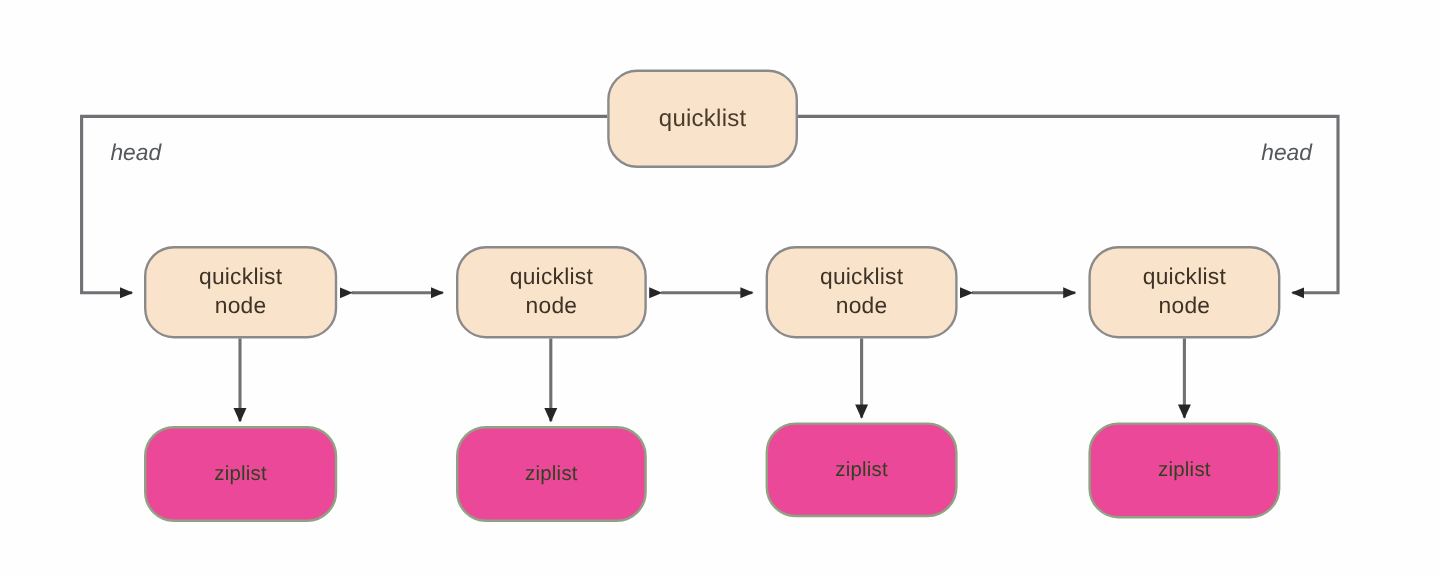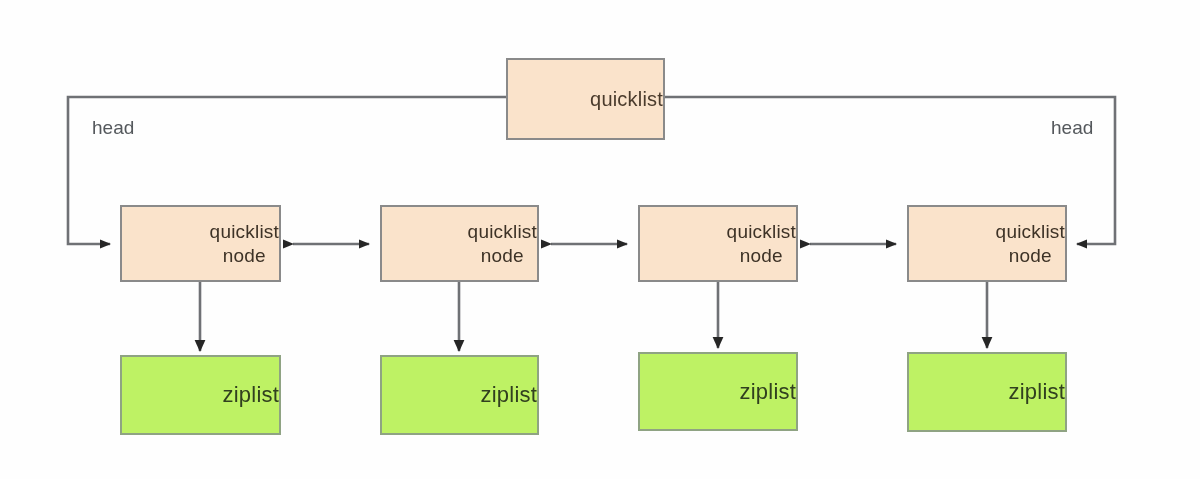--- a/index.html
+++ b/index.html
@@ -23,48 +23,50 @@
     left: 0;
     top: 0;
     width: 1200px;
     height: 479px;
   }
   .box {
     position: absolute;
     box-sizing: border-box;
     display: flex;
     align-items: center;
-    justify-content: flex-end;
+    justify-content: center;
     text-align: center;
     line-height: 1.25;
     letter-spacing: 0.2px;
+    border-radius: 25px;
   }
   .box-quicklist-root {
     background: #fae3cb;
     border: 2px solid #8a8a8a;
     color: #4a3b2c;
     font-size: 20px;
   }
   .box-node {
     background: #fae3cb;
     border: 2px solid #8a8a8a;
     color: #3d3226;
     font-size: 19px;
   }
   .box-ziplist {
-    background: #bef264;
+    background: #ec4899;
     border: 2px solid #8fa383;
     color: #31401f;
-    font-size: 22px;
+    font-size: 17px;
   }
   .edge-label {
     position: absolute;
     color: #54585c;
     font-size: 19px;
     white-space: nowrap;
+    font-style: italic;
   }
 </style>
 </head>
 <body>
 
 <div id="canvas">
 
   <svg id="diagram-svg" viewBox="0 0 1200 479" xmlns="http://www.w3.org/2000/svg">
     <defs>
       <marker id="arrow-right" markerWidth="11" markerHeight="11" refX="10" refY="5" orient="auto" markerUnits="userSpaceOnUse">

